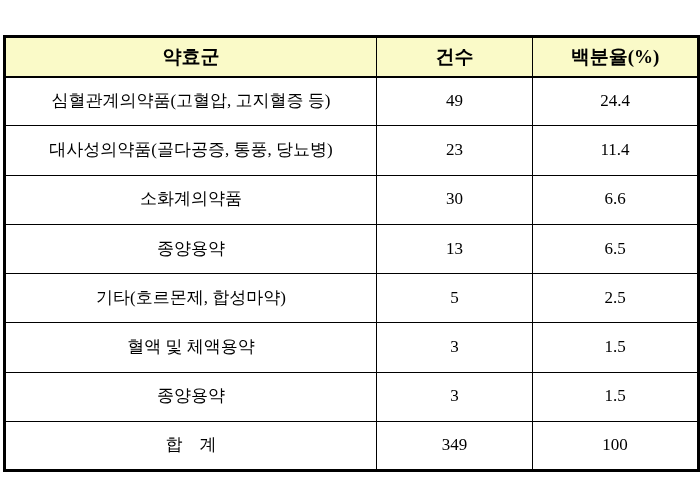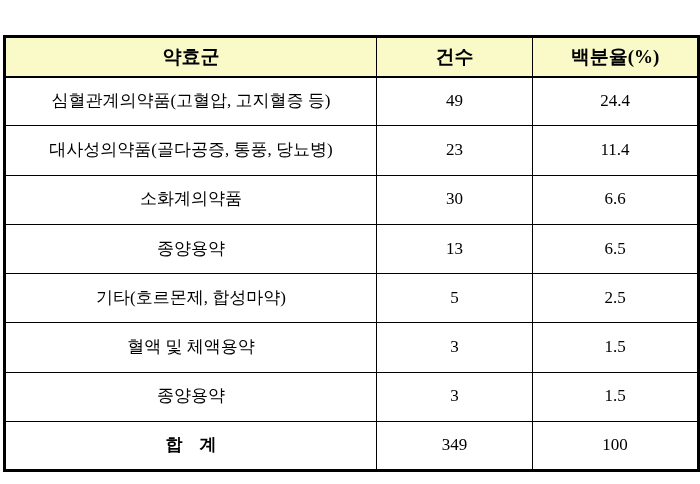--- a/index.html
+++ b/index.html
@@ -44,21 +44,21 @@
     height: 40px;
     border-bottom: 2px solid var(--border-color);
   }
   tbody td {
     font-size: 17px;
     height: 33px;
     line-height: 1.55;
     white-space: pre-line;
   }
   tr.total-row td.label-cell {
-    font-weight: bold;
+    font-weight: normal;
   }
 </style>
 </head>
 <body>
 
 <div class="page">
   <table class="stat-table">
     <colgroup>
       <col class="c-label">
       <col class="c-count">

